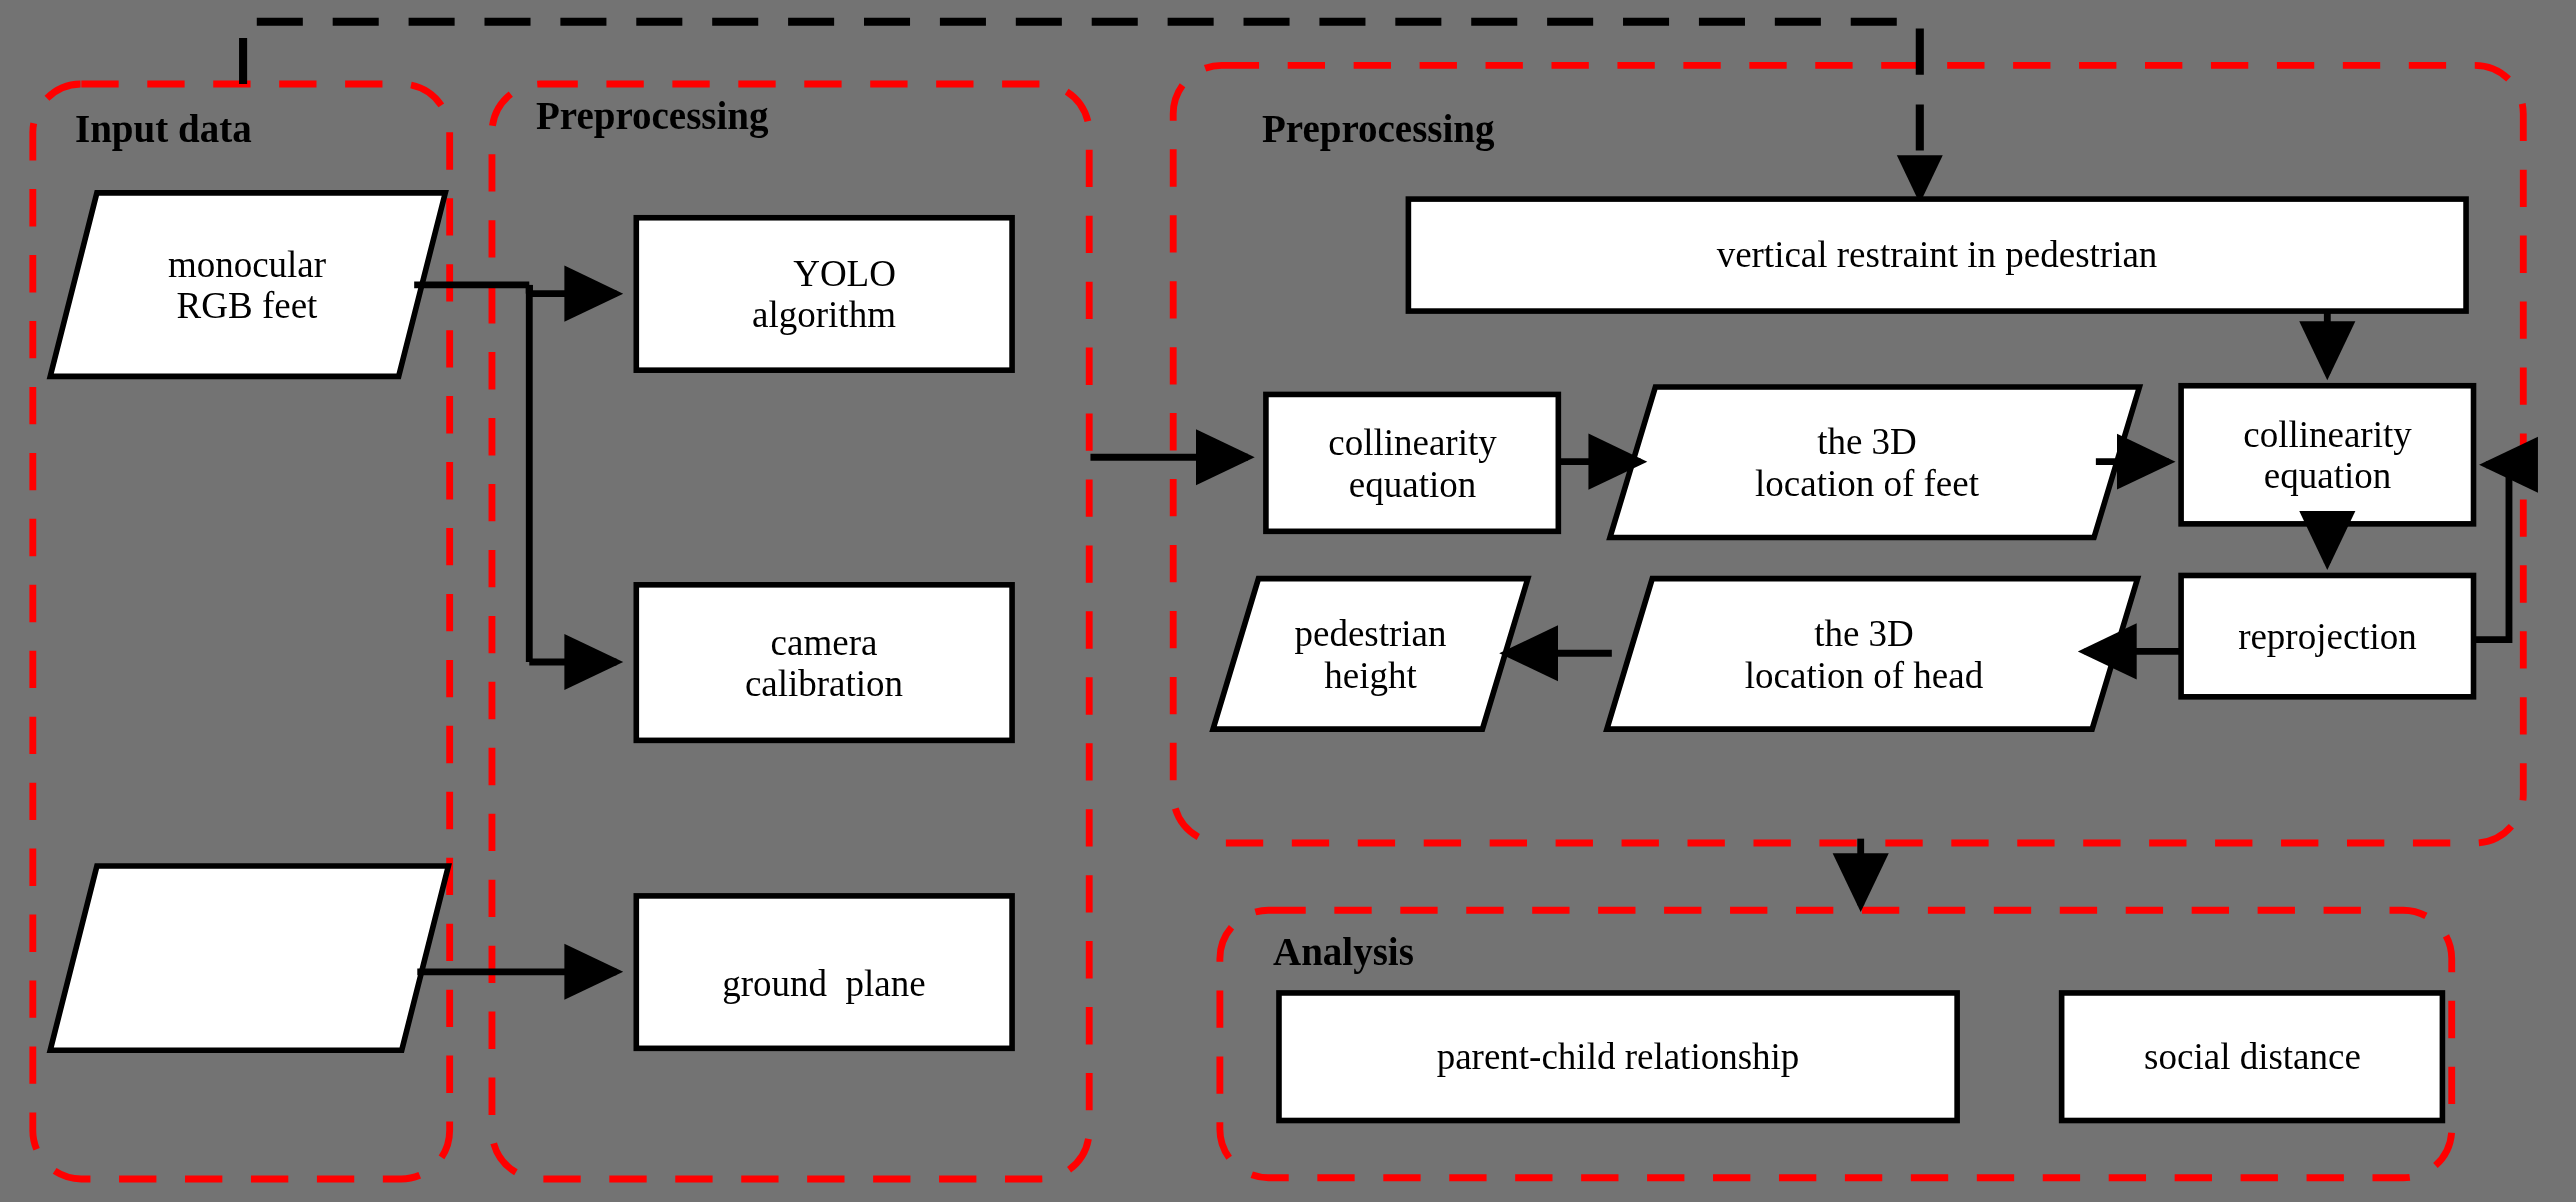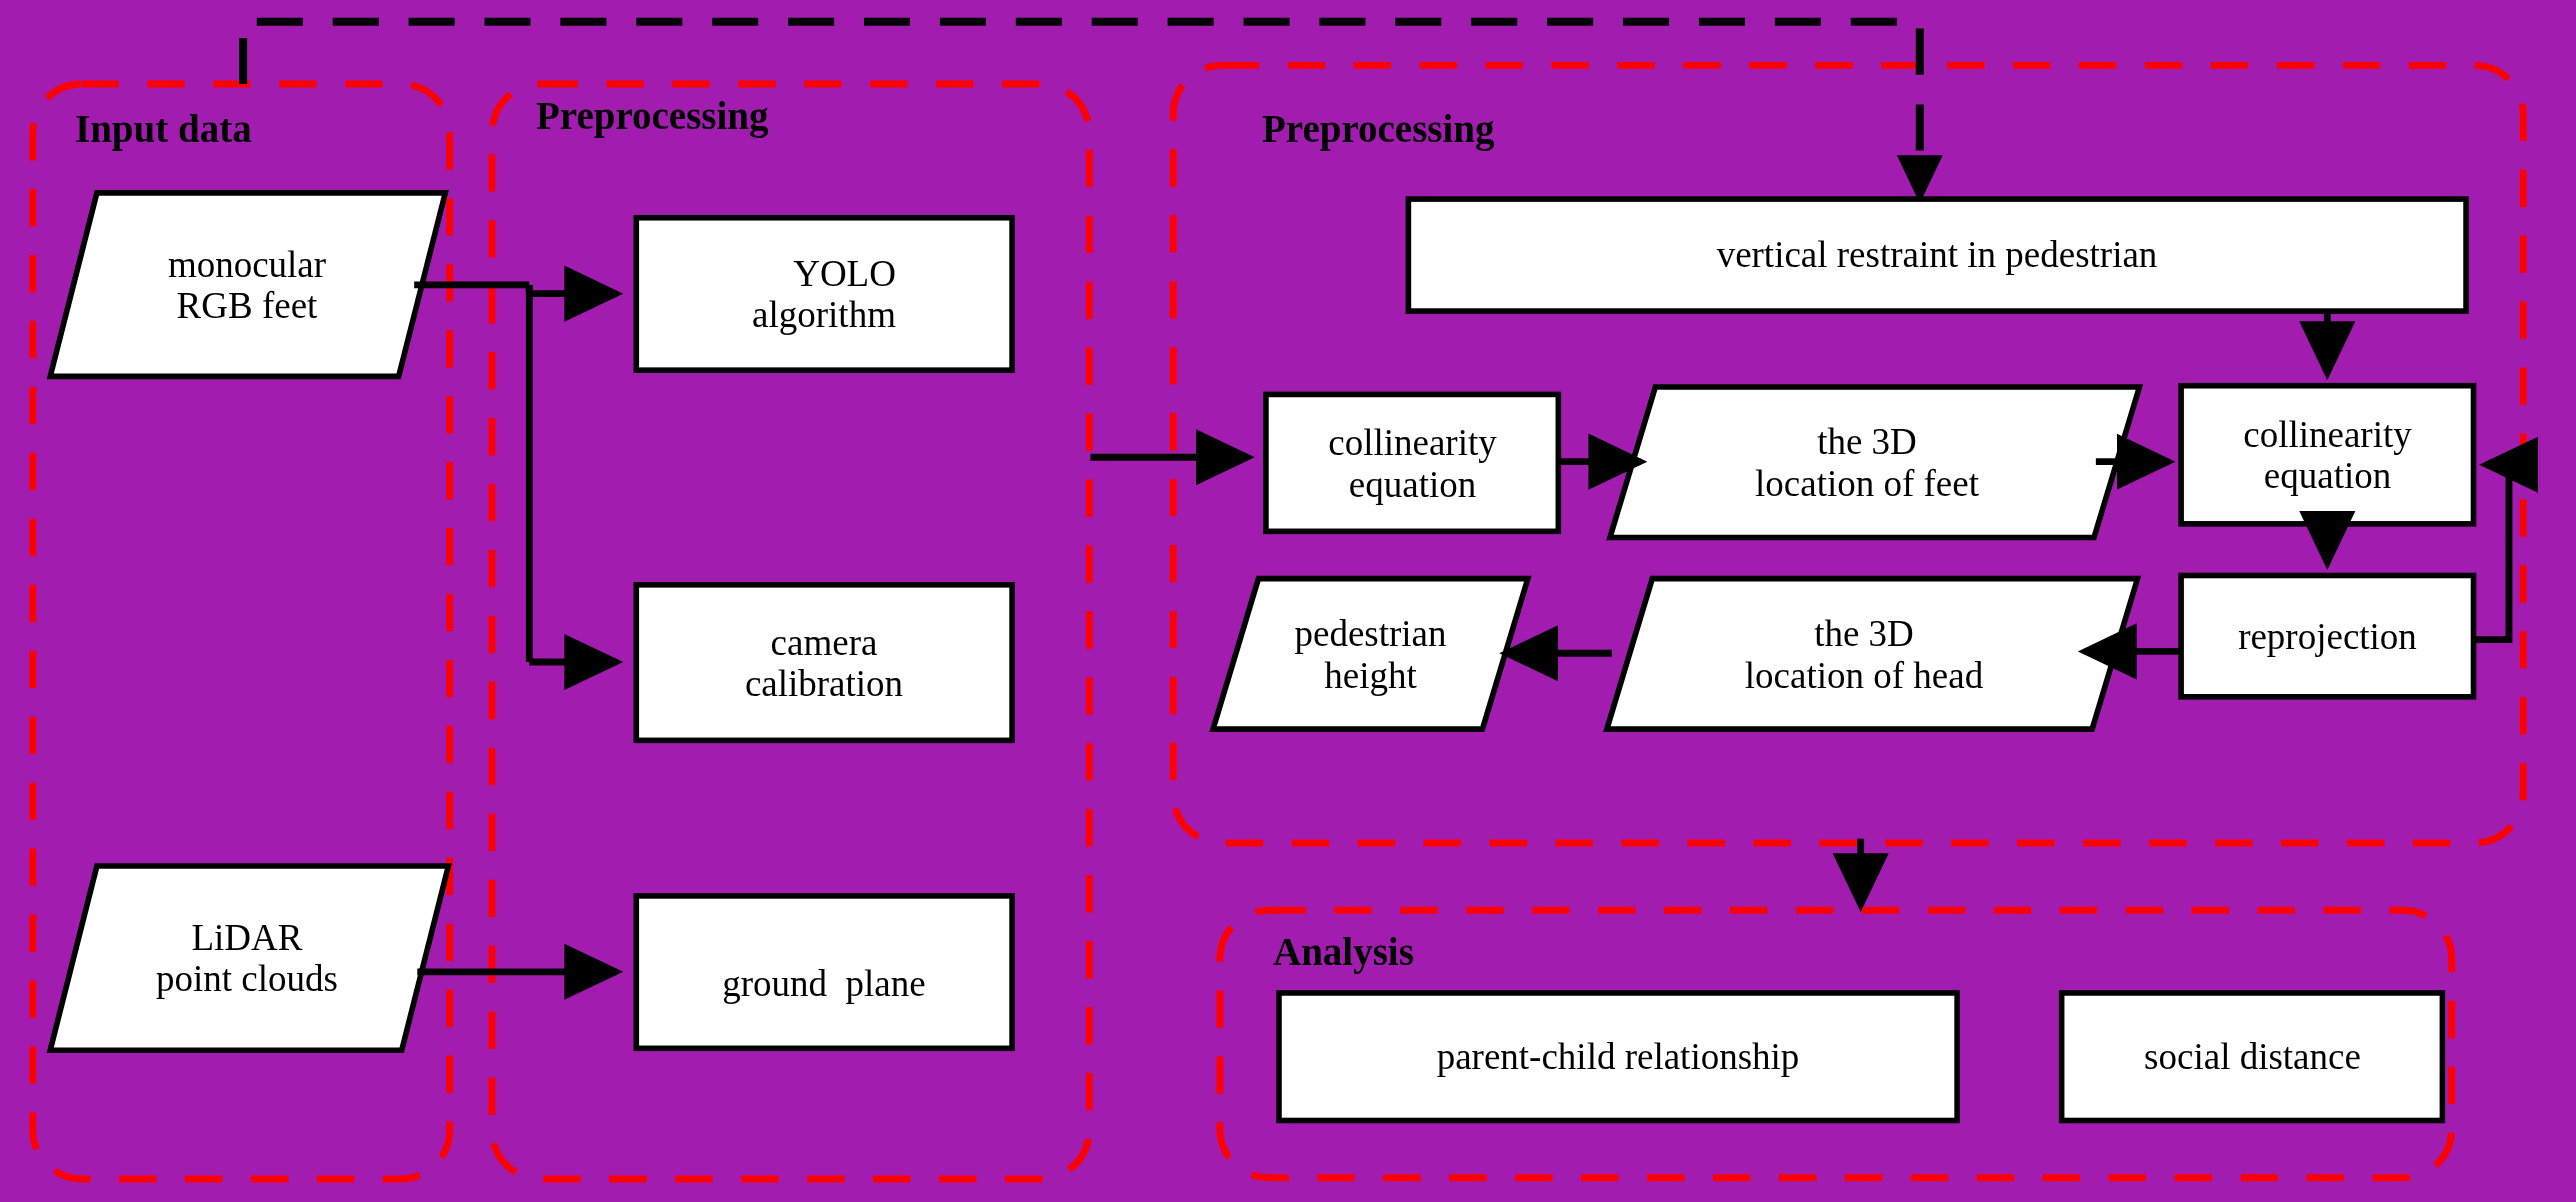--- a/index.html
+++ b/index.html
@@ -4,21 +4,21 @@
 <style>
   html, body {
     margin: 0;
     padding: 0;
     background: #ffffff;
   }
   #canvas {
     position: relative;
     width: 2576px;
     height: 1202px;
-    background: #a21caf;
+    background: #737373;
     font-family: "Liberation Serif", "DejaVu Serif", serif;
     overflow: hidden;
   }
   #svg-layer {
     position: absolute;
     left: 0;
     top: 0;
     width: 2576px;
     height: 1202px;
   }
@@ -129,22 +129,20 @@
   </svg>
 
   <div class="grp-title" style="left:75px; top:109px;">Input data</div>
   <div class="grp-title" style="left:536px; top:96px;">Preprocessing</div>
   <div class="grp-title" style="left:1262px; top:109px;">Preprocessing</div>
   <div class="grp-title" style="left:1273px; top:932px;">Analysis</div>
 
   <div class="node-label" style="left:62px; top:193px; width:370px; height:184px; white-space:pre-line;">monocular
 RGB feet</div>
 
-  <div class="node-label" style="left:62px; top:866px; width:370px; height:184px; white-space:pre-line;">LiDAR
-point clouds</div>
 
   <div class="node-label" style="left:636px; top:218px; width:376px; height:152px; white-space:pre-line;text-align:right;">YOLO
 algorithm</div>
 
   <div class="node-label" style="left:636px; top:585px; width:376px; height:156px; white-space:pre-line;">camera
 calibration</div>
 
   <div class="node-label" style="left:636px; top:908px; width:376px; height:152px; white-space:pre;">ground  plane</div>
 
   <div class="node-label" style="left:1408px; top:199px; width:1058px; height:112px; white-space:pre;">vertical restraint in pedestrian</div>

